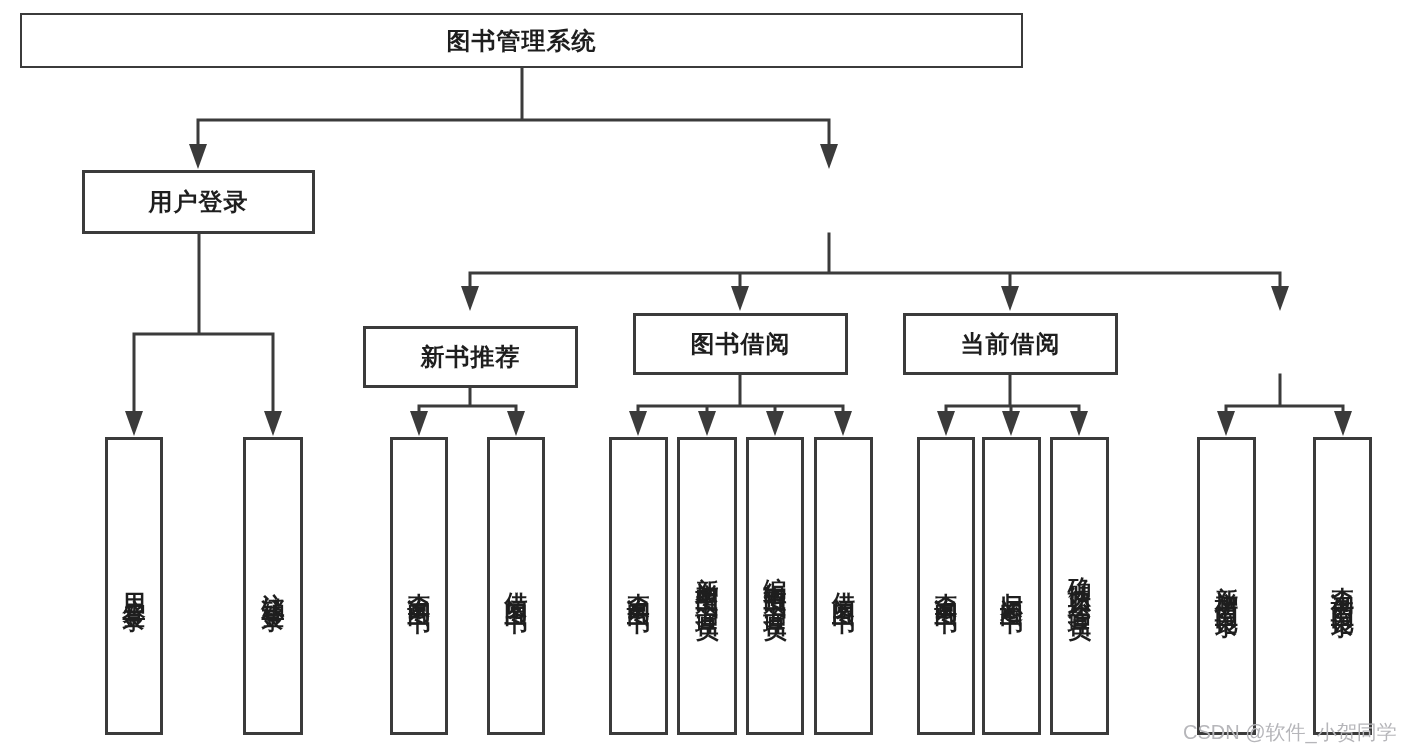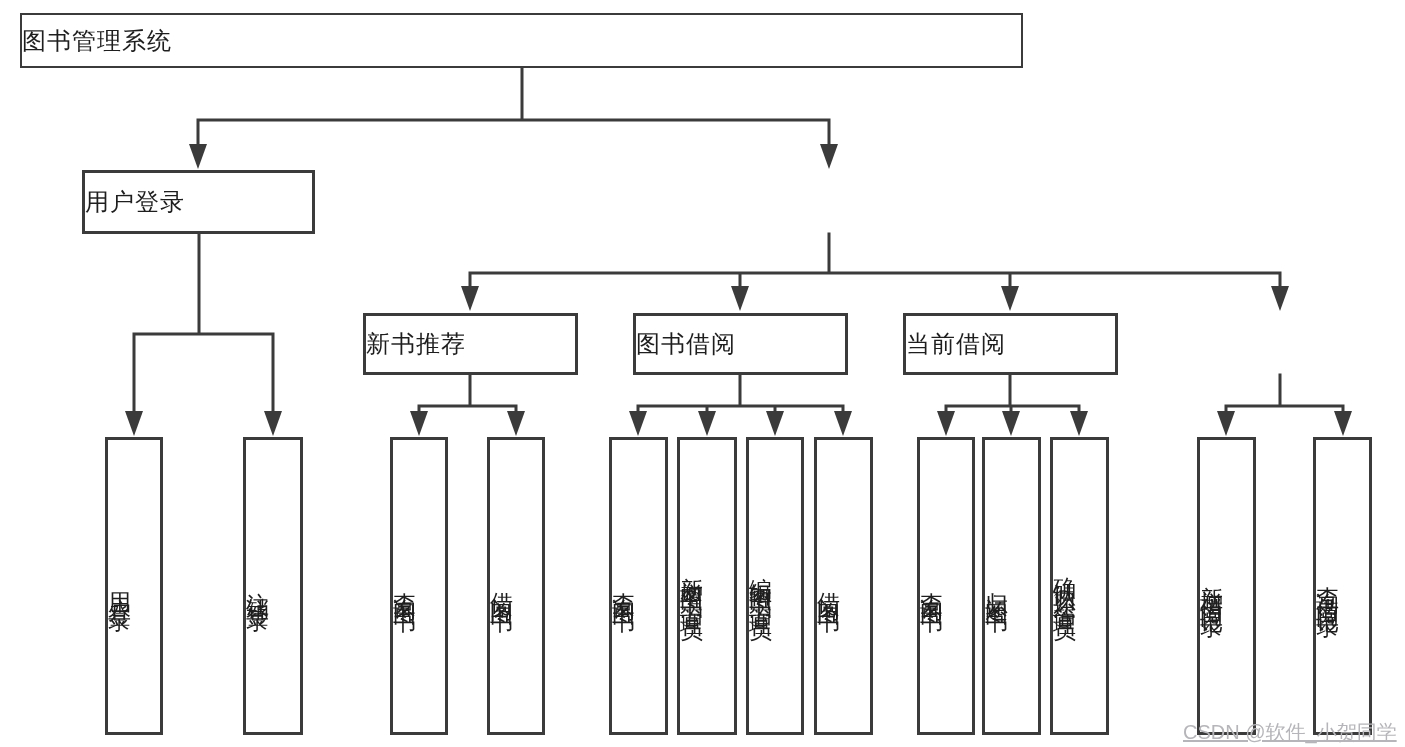--- a/index.html
+++ b/index.html
@@ -16,41 +16,41 @@
     width:1405px;height:747px;
     background:var(--background);
     font-family:"Liberation Sans","DejaVu Sans",sans-serif;
     overflow:hidden;
   }
   svg.connectors{position:absolute;left:0;top:0;z-index:1;color:var(--line);}
   .node{
     position:absolute;z-index:2;
     background:#ffffff;
     border:3px solid var(--border);
-    display:flex;align-items:center;justify-content:flex-start;
+    display:flex;align-items:center;justify-content:center;
     color:var(--text);
     text-align:center;
+    font-weight:bold;
   }
   .node.root{border-width:2px;}
   .node.hlabel{font-size:24px;letter-spacing:1px;white-space:nowrap;}
   .node.leaf .vtext{
     writing-mode:vertical-lr;
     text-orientation:mixed;
     font-size:23px;
     line-height:1;
     letter-spacing:6px;
     white-space:nowrap;
   }
   .watermark{
     position:absolute;z-index:3;
     left:1183px;top:719px;
     font-size:20px;
     color:var(--watermark);
     white-space:nowrap;
-    text-decoration:underline;
   }
 </style>
 </head>
 <body>
 
 <div class="canvas">
 
   <svg class="connectors" width="1405" height="747" viewBox="0 0 1405 747" aria-hidden="true">
     <g stroke="currentColor" stroke-width="3" fill="none" stroke-linecap="square">
       <path d="M522 68 V120 M198 120 H829 M198 120 V150 M829 120 V150"></path>
@@ -85,21 +85,21 @@
   </svg>
 
   <div class="node root hlabel" style="left:20px;top:13px;width:1003px;height:55px">
     <span>图书管理系统</span>
   </div>
 
   <div class="node hlabel" style="left:82px;top:170px;width:233px;height:64px">
     <span>用户登录</span>
   </div>
 
-  <div class="node hlabel" style="left:363px;top:313px;width:215px;height:62px">
+  <div class="node hlabel" style="left:363px;top:326px;width:215px;height:62px">
     <span>新书推荐</span>
   </div>
   <div class="node hlabel" style="left:903px;top:313px;width:215px;height:62px">
     <span>当前借阅</span>
   </div>
   <div class="node hlabel" style="left:633px;top:313px;width:215px;height:62px">
     <span>图书借阅</span>
   </div>
 
   <div class="node leaf" style="left:105px;top:437px;width:58px;height:298px">

